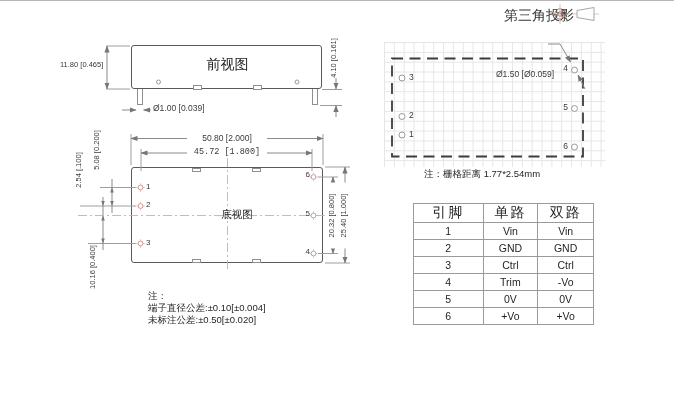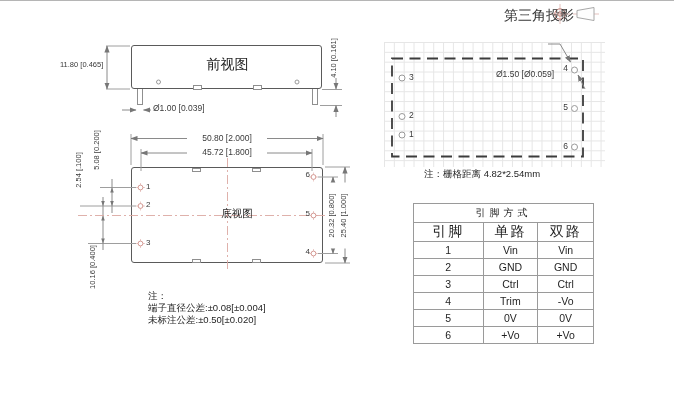--- a/index.html
+++ b/index.html
@@ -60,63 +60,60 @@
   <div class="lbl ctr" style="left:132px;top:57px;width:191px;font-size:14px;color:#222;">前视图</div>
   <div class="lbl" style="left:60px;top:61px;font-size:7.5px;">11.80 [0.465]</div>
   <div class="lbl rot" style="left:305px;top:53px;width:60px;height:10px;font-size:7.5px;">4.10 [0.161]</div>
   <div class="lbl" style="left:153px;top:104px;font-size:8.5px;">Ø1.00 [0.039]</div>
 
   <div class="shape" style="left:131px;top:167px;width:192px;height:96px;border-radius:3px;"></div>
   <div class="notch" style="left:192px;top:167.5px;width:9px;height:4.5px;"></div>
   <div class="notch" style="left:252px;top:167.5px;width:9px;height:4.5px;"></div>
   <div class="notch" style="left:192px;top:258.5px;width:9px;height:4.5px;"></div>
   <div class="notch" style="left:252px;top:258.5px;width:9px;height:4.5px;"></div>
-  <div class="lbl ctr" style="left:205px;top:209px;width:64px;font-size:10.5px;color:#222;font-family:Liberation Mono, monospace;">底视图</div>
+  <div class="lbl ctr" style="left:205px;top:209px;width:64px;font-size:10.5px;color:#222;">底视图</div>
 
   <div class="lbl ctr wbg" style="left:187px;top:133.5px;width:80px;font-size:8.5px;">50.80 [2.000]</div>
-  <div class="lbl ctr wbg" style="left:187px;top:148px;width:80px;font-size:8.5px;">45.72 [1.800]</div>
+  <div class="lbl ctr wbg" style="left:187px;top:148px;width:80px;font-size:8.5px;font-family:Liberation Mono, monospace;">45.72 [1.800]</div>
   <div class="lbl rot" style="left:68px;top:145px;width:60px;height:10px;font-size:7.5px;">5.08 [0.200]</div>
   <div class="lbl rot" style="left:50px;top:165px;width:60px;height:10px;font-size:7.5px;">2.54 [.100]</div>
   <div class="lbl rot" style="left:61px;top:262px;width:66px;height:10px;font-size:7.5px;">10.16 [0.400]</div>
   <div class="lbl rot wbg" style="left:300px;top:210px;width:66px;height:11px;font-size:7.5px;">20.32 [0.800]</div>
   <div class="lbl rot wbg" style="left:312px;top:210px;width:66px;height:11px;font-size:7.5px;">25.40 [1.000]</div>
 
   <div class="lbl" style="left:146px;top:182.5px;font-size:8px;">1</div>
   <div class="lbl" style="left:146px;top:201px;font-size:8px;">2</div>
   <div class="lbl" style="left:146px;top:238.5px;font-size:8px;">3</div>
   <div class="lbl rgt" style="left:297px;top:171px;width:13px;font-size:8px;">6</div>
   <div class="lbl rgt" style="left:297px;top:209.5px;width:13px;font-size:8px;">5</div>
   <div class="lbl rgt" style="left:297px;top:247.5px;width:13px;font-size:8px;">4</div>
 
   <div id="notes">
     <div>注：</div>
-    <div>端子直径公差:±0.08[±0.004]</div>
+    <div>端子直径公差:±0.10[±0.004]</div>
     <div>未标注公差:±0.50[±0.020]</div>
   </div>
 
   <div id="gridbg"></div>
   <div class="lbl" style="left:496px;top:38px;font-size:8.5px;margin-top:32px;">Ø1.50 [Ø0.059]</div>
-  <div class="lbl" style="left:424px;top:169px;font-size:9.5px;color:#252525;">注：栅格距离 4.82*2.54mm</div>
+  <div class="lbl" style="left:424px;top:169px;font-size:9.5px;color:#252525;">注：栅格距离 1.77*2.54mm</div>
   <div class="lbl" style="left:409px;top:72.5px;font-size:8.5px;">3</div>
   <div class="lbl" style="left:409px;top:111px;font-size:8.5px;">2</div>
   <div class="lbl" style="left:409px;top:129.5px;font-size:8.5px;">1</div>
   <div class="lbl rgt" style="left:556px;top:64px;width:12px;font-size:8.5px;">4</div>
   <div class="lbl rgt" style="left:556px;top:103px;width:12px;font-size:8.5px;">5</div>
   <div class="lbl rgt" style="left:556px;top:141.5px;width:12px;font-size:8.5px;">6</div>
 
   <table id="pintable">
     <colgroup>
         <col class="c1">
         <col class="c2">
         <col class="c3">
       </colgroup>
     <tbody>
-        <tr>
-          <td class="t-title" colspan="3">引脚方式</td>
-        </tr>
     <tr class="t-head">
       <td>引脚</td>
       <td>单路</td>
       <td>双路</td>
     </tr>
     <tr>
           <td>1</td>
           <td>Vin</td>
           <td>Vin</td>
         </tr>

